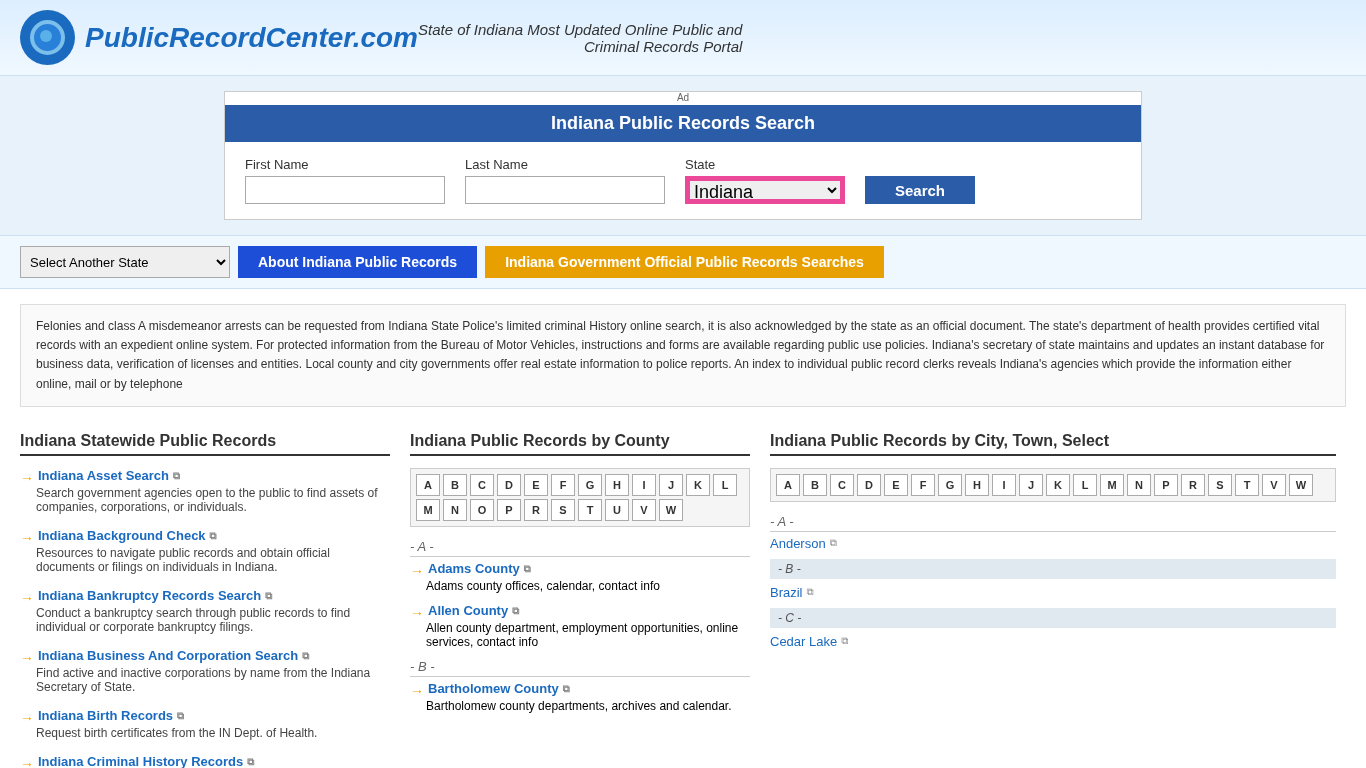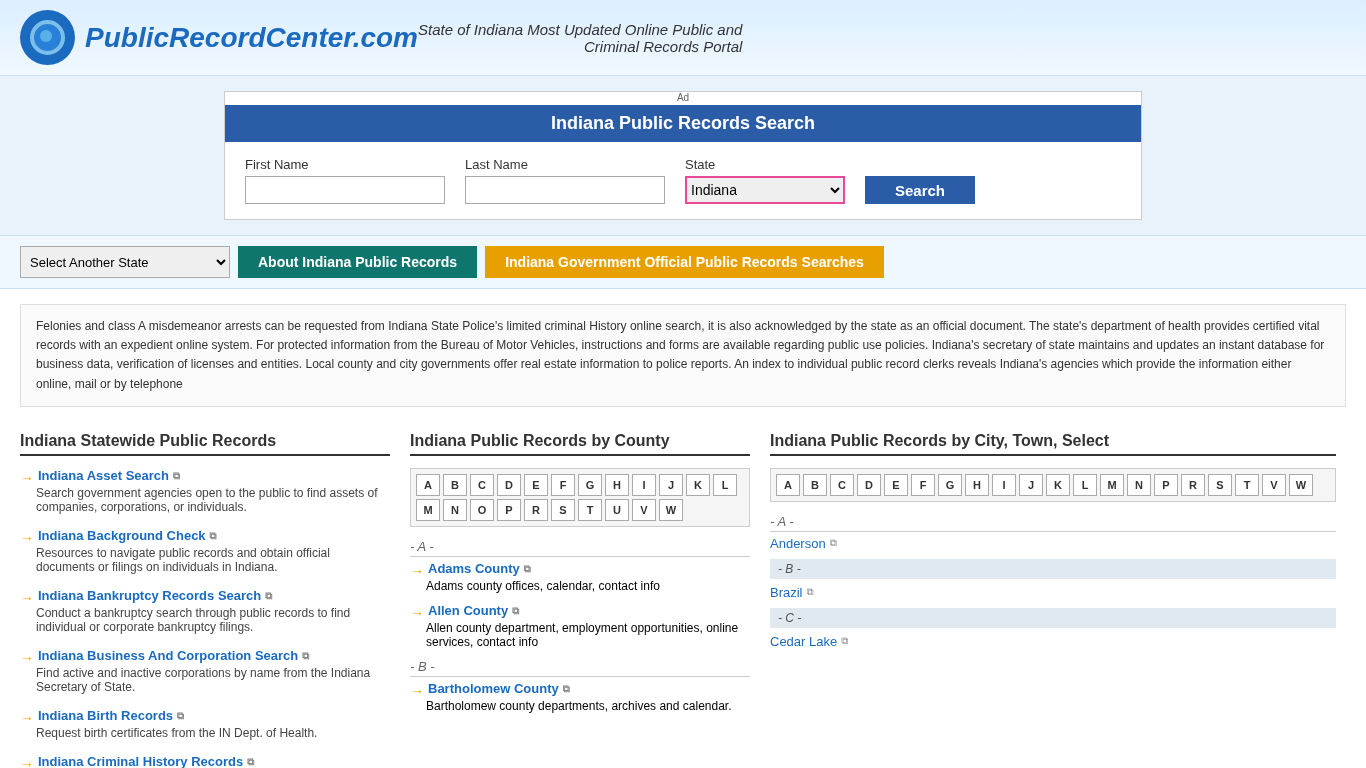--- a/index.html
+++ b/index.html
@@ -17,28 +17,28 @@
     
     .ad-container { background: #e8f2fb; padding: 15px 20px; display: flex; justify-content: center; }
     .ad-box { width: 918px; border: 1px solid #ccc; background: #fff; padding: 0; }
     .ad-label { text-align: center; font-size: 10px; color: #666; margin-bottom: 2px; }
     .ad-title-bar { background: #2a5ca8; color: #fff; text-align: center; padding: 8px; font-size: 18px; font-weight: bold; }
     .ad-form { padding: 15px 20px; }
     .ad-form-row { display: flex; gap: 20px; align-items: flex-end; }
     .ad-form-group { display: flex; flex-direction: column; gap: 4px; }
     .ad-form-group label { font-size: 13px; }
     .ad-form-group input { width: 200px; height: 28px; border: 1px solid #aaa; padding: 0 5px; font-size: 13px; }
-    .ad-form-group select { width: 160px; height: 28px; border: 2px solid #ec4899; font-size: 14px; }
+    .ad-form-group select { width: 160px; height: 28px; border: 5px solid #ec4899; font-size: 18px; }
     .search-btn { background: #2a5ca8; color: #fff; border: none; padding: 0 30px; height: 28px; font-size: 15px; font-weight: bold; cursor: pointer; }
 
     
     .nav-bar { display: flex; align-items: center; gap: 0; padding: 10px 20px; background: #f0f8ff; border-top: 1px solid #cce0f5; border-bottom: 1px solid #cce0f5; }
     .state-select { width: 210px; height: 32px; border: 1px solid #aaa; font-size: 13px; padding: 0 5px; }
     .nav-btn { padding: 8px 20px; font-size: 14px; font-weight: bold; color: #fff; border: none; cursor: pointer; margin-left: 8px; }
-    .nav-btn-yellow { background: #0f766e; }
+    .nav-btn-yellow { background: #1d4ed8; }
     .nav-btn-gold { background: #e8a000; }
 
     
     .description { margin: 15px 20px; padding: 12px 15px; border: 1px solid #ddd; background: #fafafa; font-size: 12px; line-height: 1.6; color: #333; }
 
     
     .columns { display: flex; gap: 0; padding: 10px 20px; }
     .col { flex: 1; padding: 0 10px; }
     .col:first-child { padding-left: 0; }
     .col-title { font-size: 16px; font-weight: bold; color: #333; margin-bottom: 12px; border-bottom: 2px solid #333; padding-bottom: 4px; }

